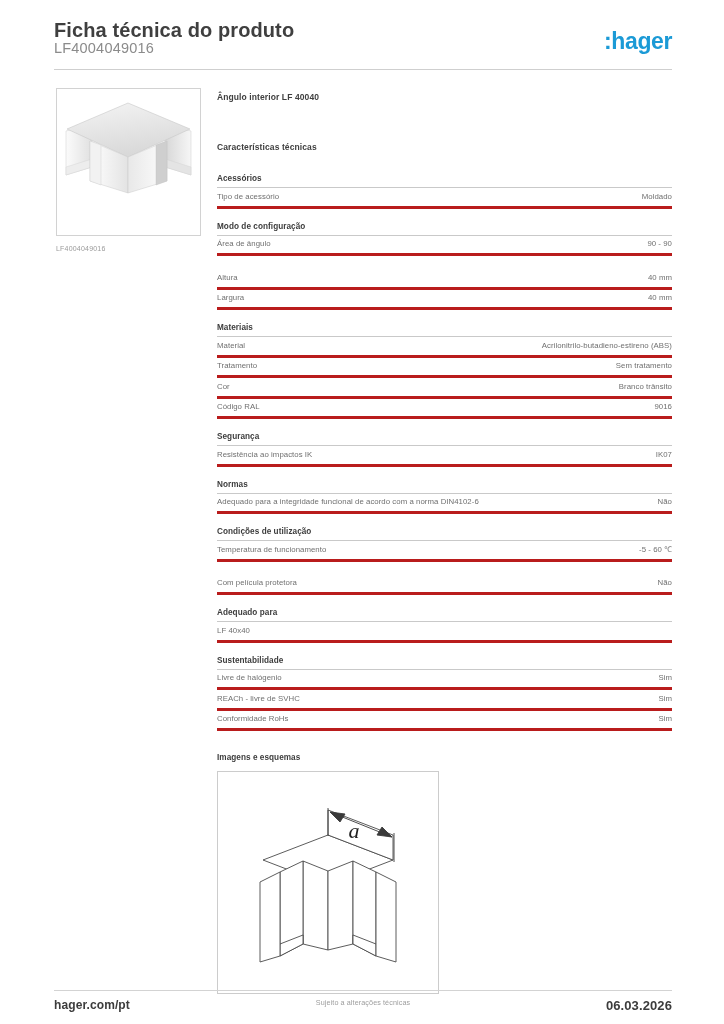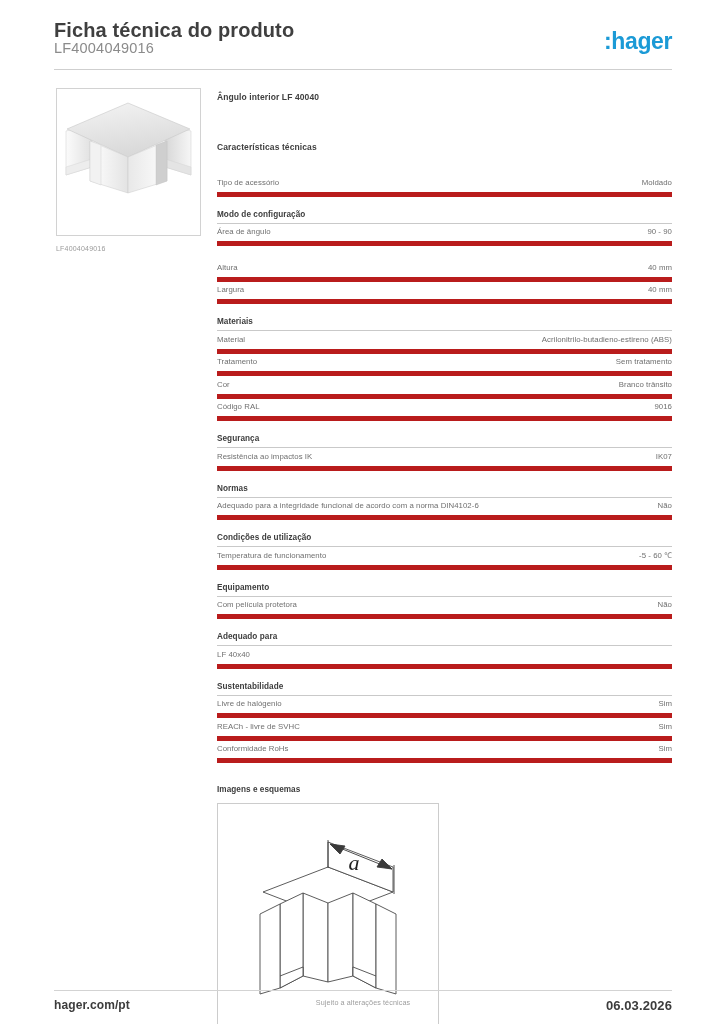--- a/index.html
+++ b/index.html
@@ -106,21 +106,21 @@
     font-weight: bold;
     color: #3c3c3c;
     letter-spacing: .05px;
     padding-bottom: 4px;
     border-bottom: 1px solid #c9c9c9;
   }
   .row {
     display: flex;
     justify-content: space-between;
     align-items: flex-start;
-    border-bottom: 5px solid #b91c1c;
+    border-bottom: 3px solid #b91c1c;
     padding: 3.5px 0 3.5px 0;
     min-height: 10px;
   }
   .row .label {
     font-size: 7.8px;
     color: #6f6f6f;
     line-height: 10.5px;
     letter-spacing: .05px;
     padding-right: 14px;
   }
@@ -248,20 +248,21 @@
   </svg>
 </div>
 <div id="photo-caption">LF4004049016</div>
 
 <div id="spec-col">
   <div class="prod-name">Ângulo interior LF 40040</div>
   <div class="block-title">Características técnicas</div>
 
   <div id="sections-host">
       <div class="section">
+        <div class="section-head">Acessórios</div>
         <div class="row">
           <div class="label">Tipo de acessório</div>
           <div class="value">Moldado</div>
         </div>
       </div>
       <div class="section">
         <div class="section-head">Modo de configuração</div>
         <div class="row">
           <div class="label">Área de ângulo</div>
           <div class="value">90 - 90</div>
@@ -311,21 +312,20 @@
         </div>
       </div>
       <div class="section">
         <div class="section-head">Condições de utilização</div>
         <div class="row">
           <div class="label">Temperatura de funcionamento</div>
           <div class="value">-5 - 60 ℃</div>
         </div>
       </div>
       <div class="section">
-        <div class="section-head">Equipamento</div>
         <div class="row">
           <div class="label">Com película protetora</div>
           <div class="value">Não</div>
         </div>
       </div>
       <div class="section">
         <div class="section-head">Adequado para</div>
         <div class="row">
           <div class="label">LF 40x40</div>
           <div class="value"></div>

